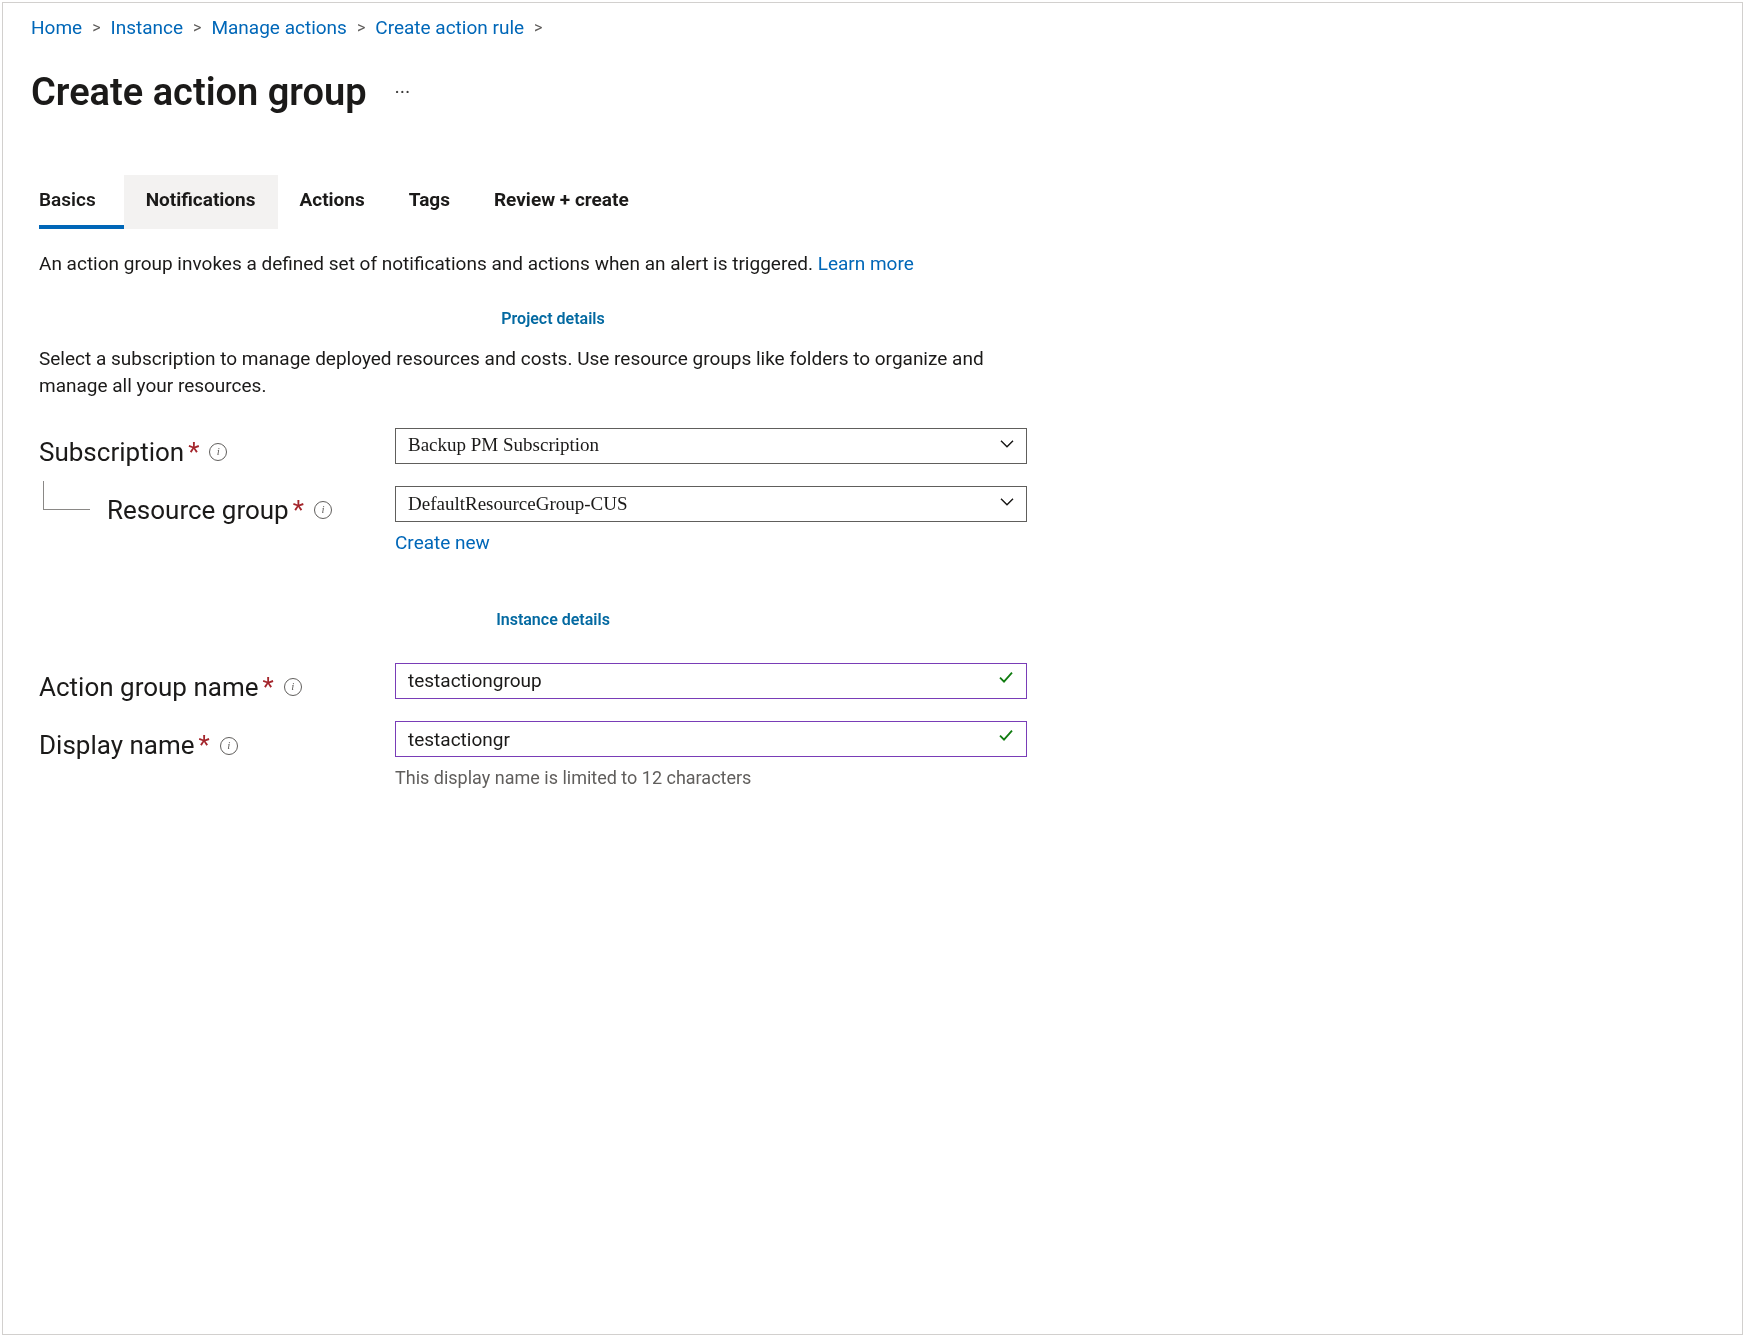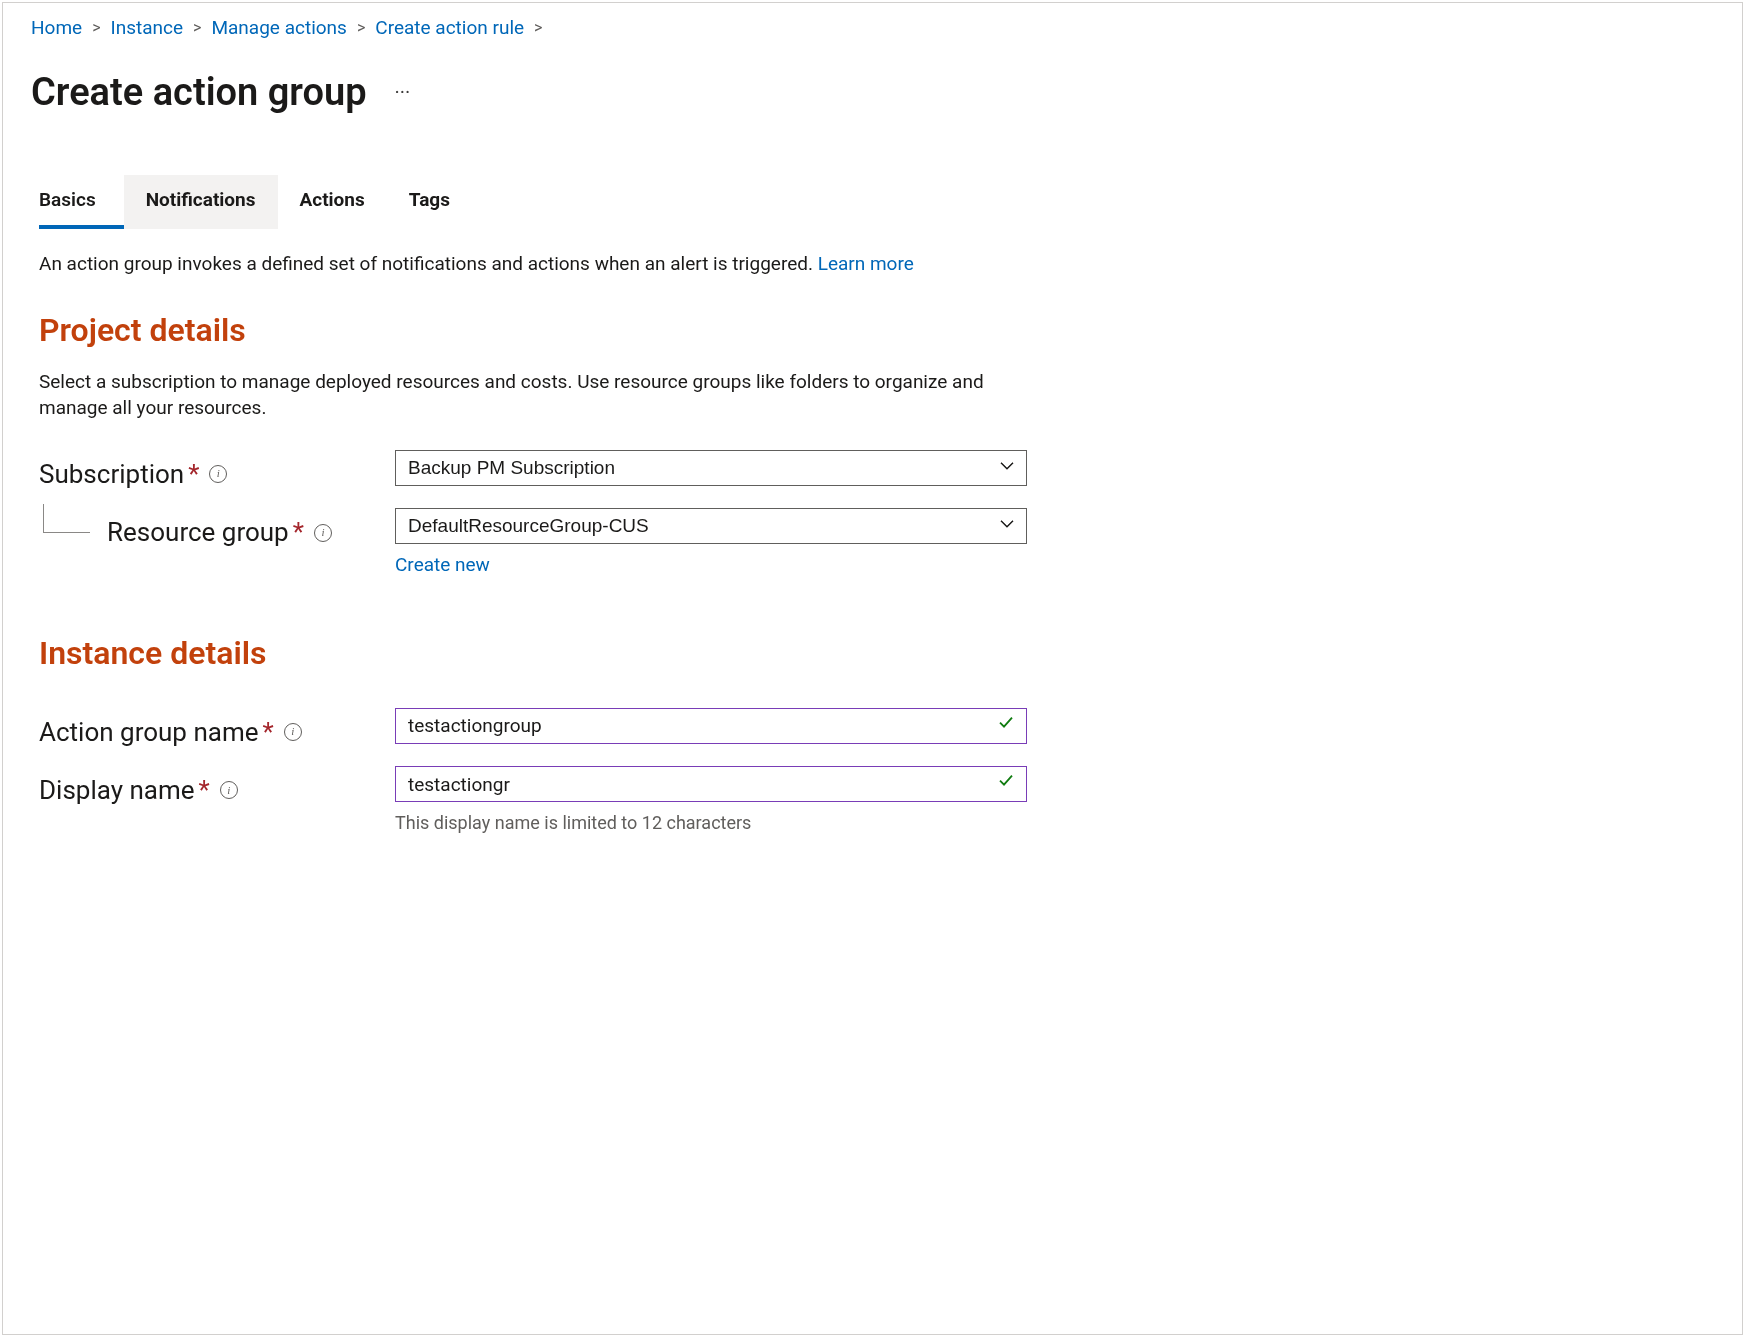--- a/index.html
+++ b/index.html
@@ -62,24 +62,25 @@
     .tab.hover {
       background: #f3f2f1;
     }
     .intro {
       font-size: 19px;
       color: #1b1a19;
       margin-bottom: 30px;
     }
     .intro a { color: #0067b8; text-decoration: none; }
     .section-heading {
-      font-size: 32px;
+      font-size: 16px;
       font-weight: 600;
       margin-bottom: 16px;
-      color: #c2410c;
+      color: #0369a1;
+      text-align: center;
     }
     .section-desc {
       font-size: 19px;
       margin-bottom: 28px;
       max-width: 1000px;
     }
     .form-row {
       display: flex;
       align-items: flex-start;
       margin-bottom: 16px;
@@ -124,21 +125,21 @@
       font-style: italic;
       font-family: Georgia, serif;
     }
     .control-col { flex: 1; max-width: 632px; }
     .select-control, .text-control {
       width: 100%;
       height: 36px;
       border: 1px solid #605e5c;
       padding: 0 44px 0 12px;
       font-size: 19px;
-      font-family: Liberation Sans, sans-serif;
+      font-family: Liberation Serif, serif;
       color: #1b1a19;
       background: #ffffff;
       position: relative;
       display: flex;
       align-items: center;
       cursor: pointer;
     }
     .select-wrap { position: relative; }
     .chevron {
       position: absolute;
@@ -202,20 +203,21 @@
     <span class="more-icon">···</span>
   </div>
 
   <div class="content">
 
     <div class="tabs">
       <div class="tab active">Basics</div>
       <div class="tab hover">Notifications</div>
       <div class="tab">Actions</div>
       <div class="tab">Tags</div>
+      <div class="tab">Review + create</div>
     </div>
 
     <p class="intro">
       <span>An action group invokes a defined set of notifications and actions when an alert is triggered. </span><a href="#">Learn more</a>
     </p>
 
     <h2 class="section-heading">Project details</h2>
     <p class="section-desc">Select a subscription to manage deployed resources and costs. Use resource groups like folders to organize and manage all your resources.</p>
 
     <div class="form-row">

